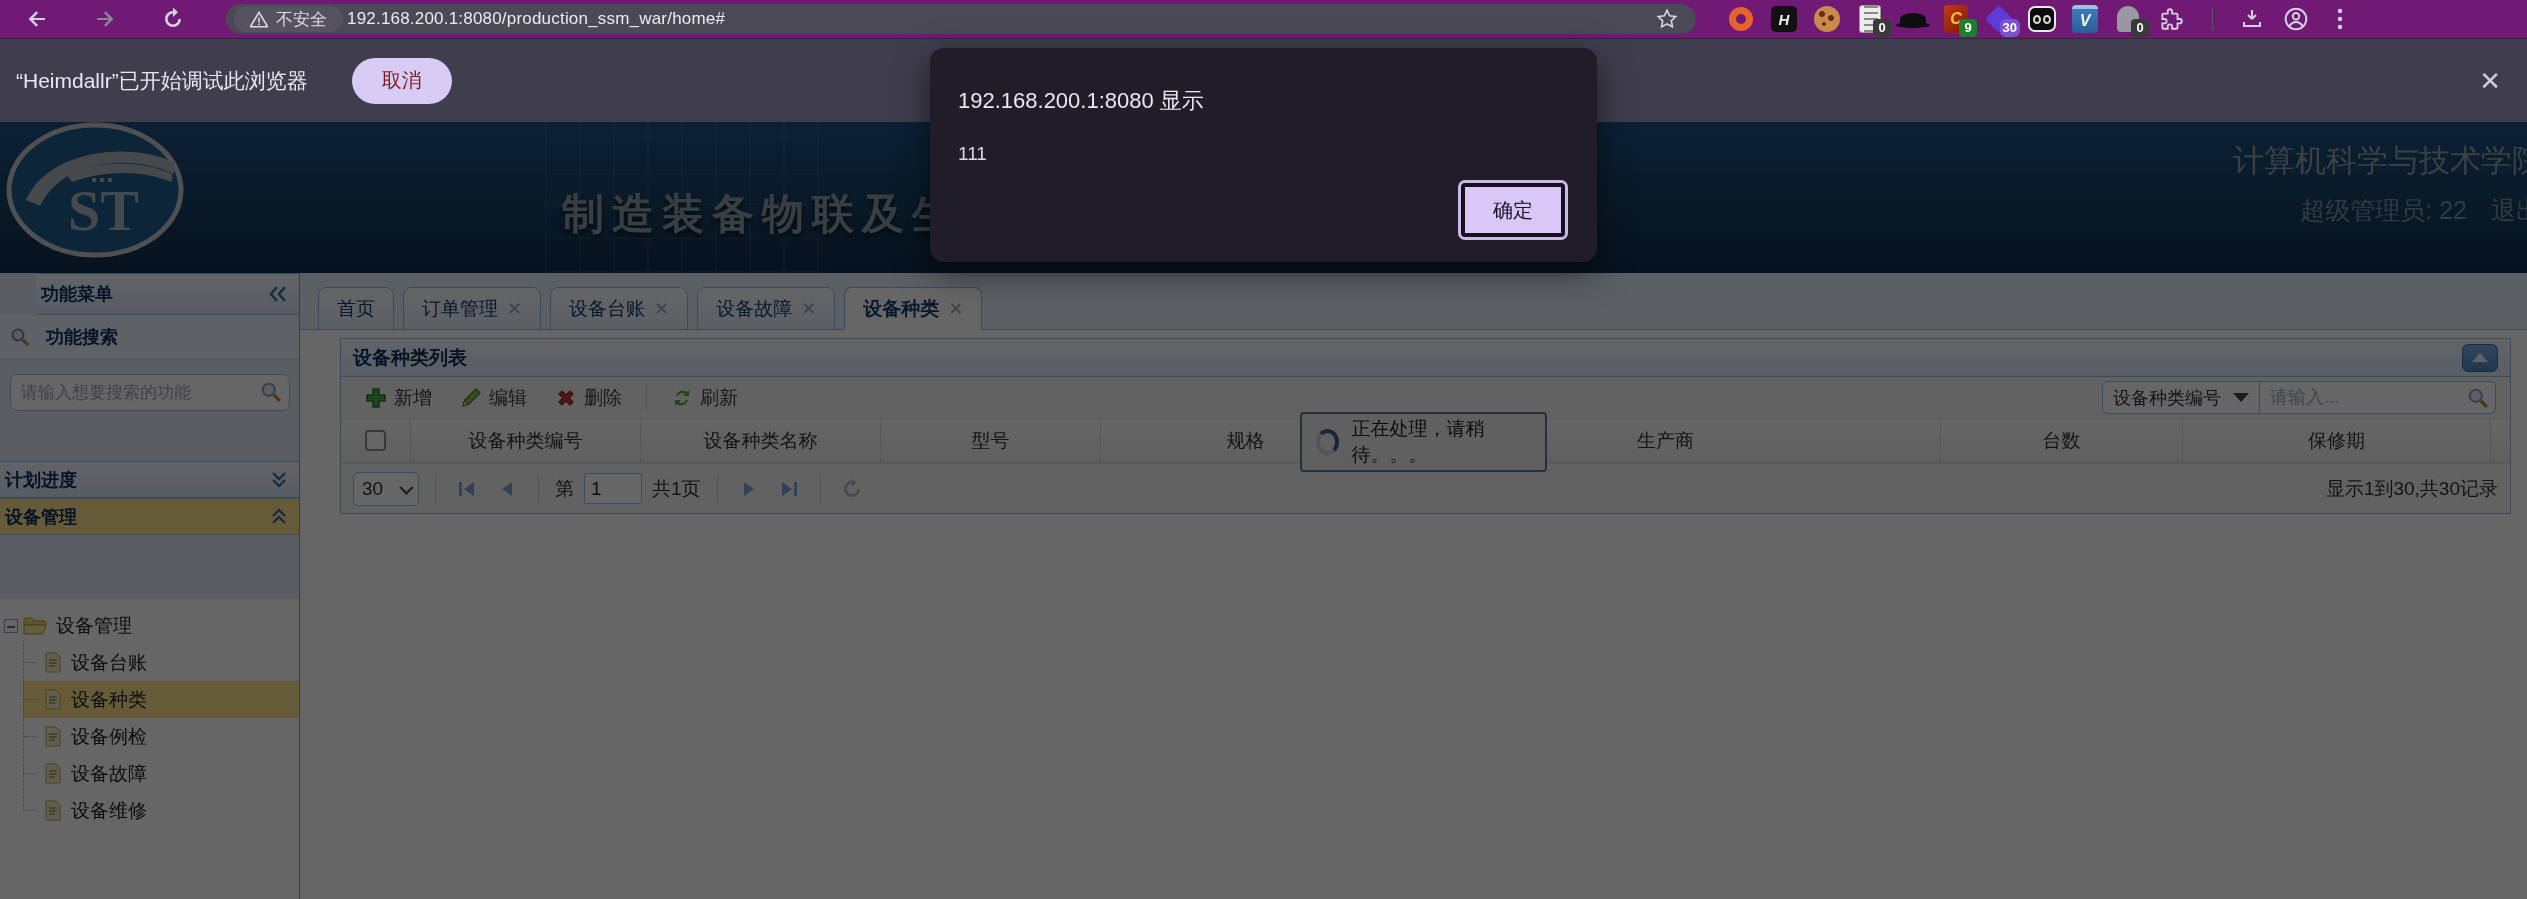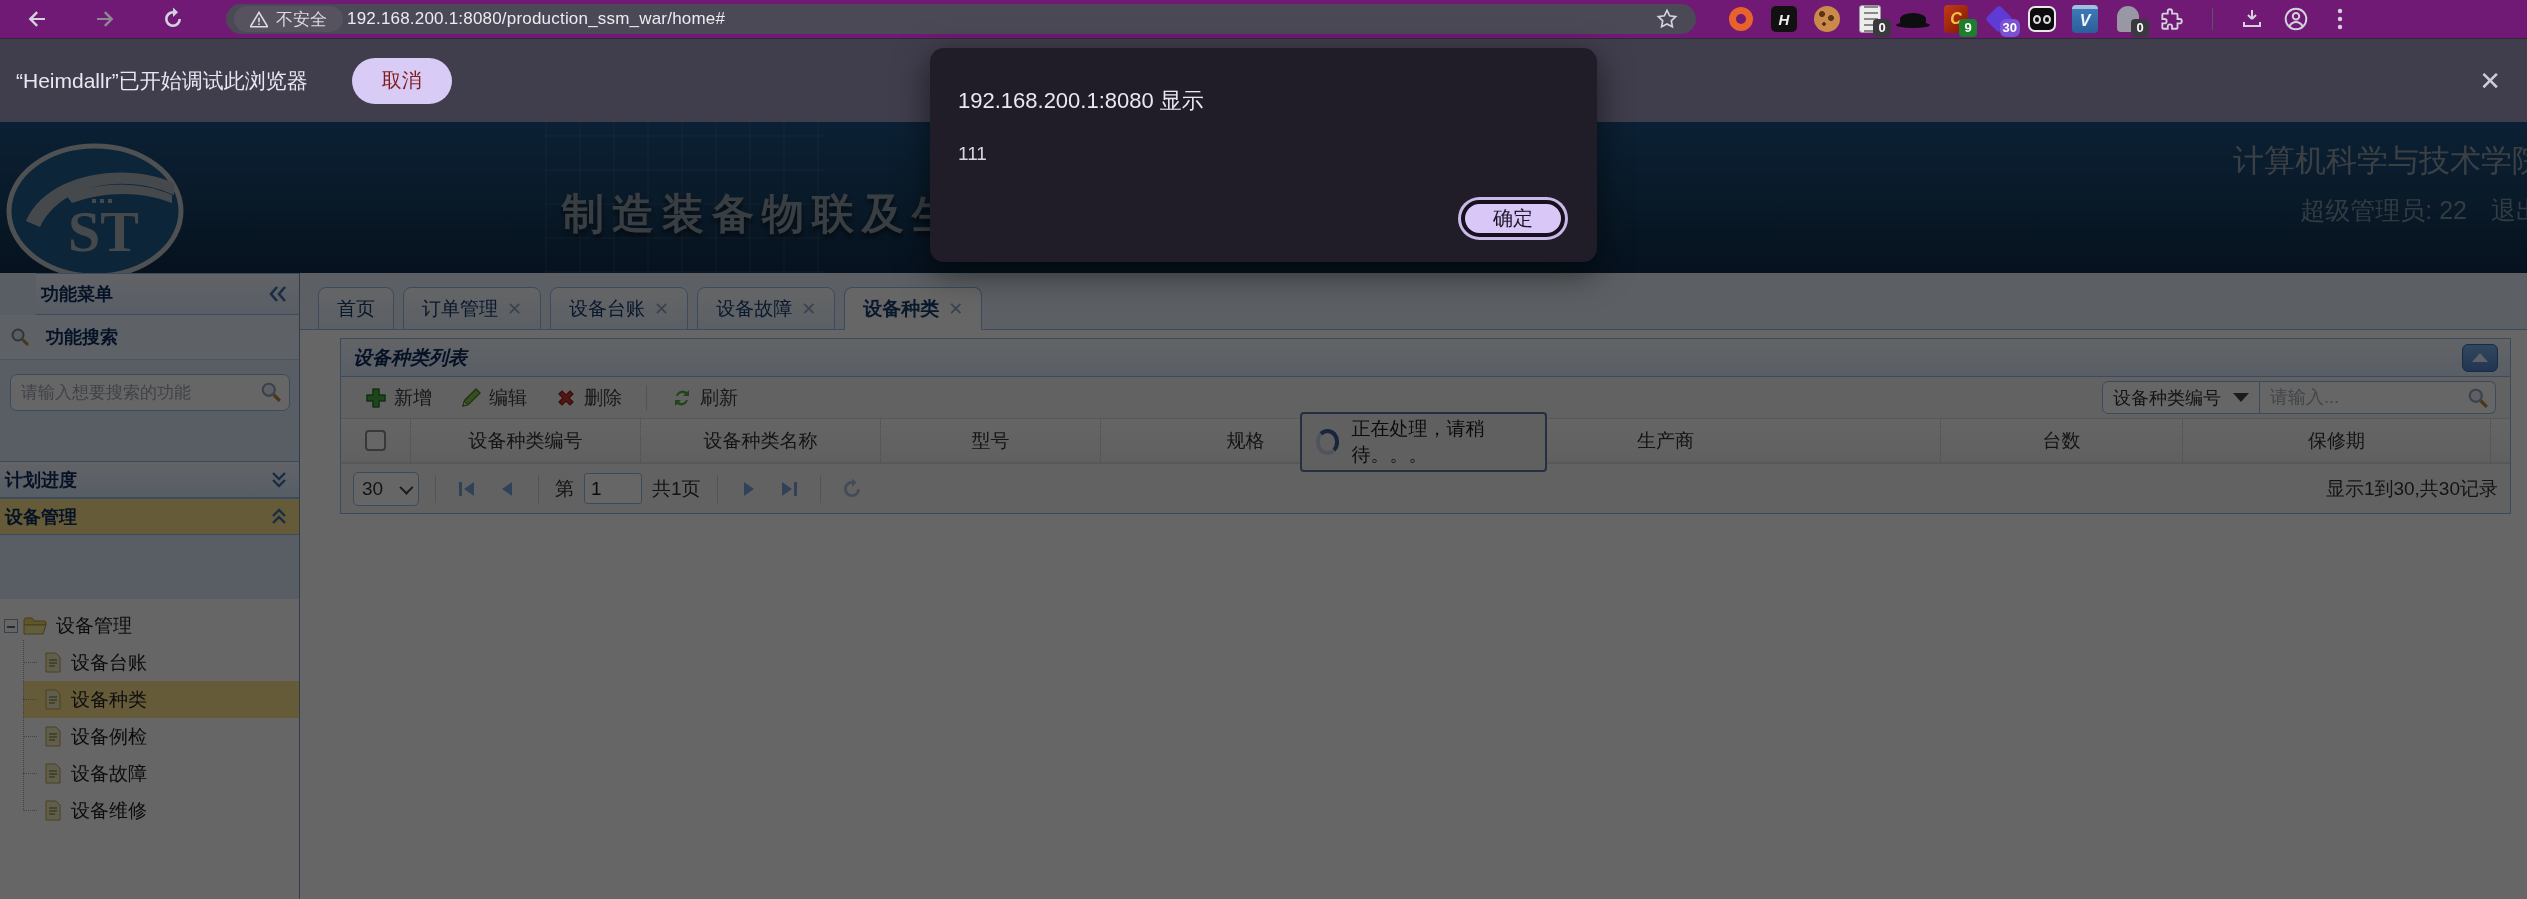--- a/index.html
+++ b/index.html
@@ -62,21 +62,21 @@
   .infobar-close { margin-left:auto; font-size:26px; color:#CFCCD8; line-height:1; cursor:pointer; }
   
   .page { position:absolute; top:122px; left:0; right:0; bottom:0; background:#fff; }
   .scrim { position:absolute; inset:0; background:rgba(0,0,0,0.60); z-index:50; }
   
   .site-header { position:absolute; top:0; left:0; right:0; height:151px; overflow:hidden;
     background:linear-gradient(180deg,#1D5283 0%,#174063 55%,#0F2D4C 100%); }
   .grid-pattern { position:absolute; left:545px; top:0; width:280px; height:100%; opacity:0.5;
     background-image:repeating-linear-gradient(0deg,rgba(255,255,255,0.10) 0 2px,transparent 2px 34px),
                      repeating-linear-gradient(90deg,rgba(255,255,255,0.10) 0 2px,transparent 2px 34px); }
-  .logo { position:absolute; left:6px; top:21px; width:178px; height:136px; }
+  .logo { position:absolute; left:6px; top:0; width:178px; height:136px; }
   .sys-title { position:absolute; left:562px; top:64px; font-size:42px; letter-spacing:8px;
     color:#8E9BA6; text-shadow:0 4px 5px rgba(0,0,0,0.55); font-weight:bold; white-space:nowrap; }
   .dept { position:absolute; right:-16px; top:18px; font-size:31px; color:#93A0AC; white-space:nowrap; }
   .user-line { position:absolute; right:-14px; top:72px; font-size:25px; color:#7C93A6; display:flex; gap:24px; white-space:nowrap; }
   
   .sidebar { position:absolute; top:151px; left:0; width:300px; bottom:0; background:#DFEAFB; border-right:1px solid #7E99BC; }
   .acc-header { height:42px; display:flex; align-items:center; padding:0 10px 0 5px;
     background:linear-gradient(#F4F9FF,#DCEAFF); border-bottom:1px solid #95B8E7;
     color:#0E2D5F; font-weight:bold; font-size:18px; }
   .acc-header .sp { margin-left:auto; color:#3E6FA8; display:flex; }
@@ -108,21 +108,21 @@
   .tabs-strip { height:57px; background:#E7EFFB; border-bottom:1px solid #95B8E7;
     display:flex; align-items:flex-end; gap:9px; padding:0 0 0 18px; }
   .tab { height:43px; margin-bottom:-1px; display:flex; align-items:center; gap:9px; padding:0 18px;
     border:1px solid #95B8E7; border-radius:8px 8px 0 0; background:linear-gradient(#FAFCFF,#E4EEFB);
     color:#173C6E; font-size:19px; cursor:pointer; white-space:nowrap; }
   .tab .x { color:#8FA8C8; font-size:18px; }
   .tab.active { background:#fff; border-bottom-color:#fff; font-weight:bold; }
   .panel { position:absolute; left:40px; right:16px; top:65px; border:1px solid #95B8E7; background:#fff; }
   .panel-title { height:38px; display:flex; align-items:center; padding:0 12px;
     background:linear-gradient(#F6FAFF,#DFECFE); border-bottom:1px solid #95B8E7;
-    color:#0E2D5F; font-weight:bold; font-size:19px;font-style:italic; }
+    color:#0E2D5F; font-weight:bold; font-size:19px; }
   .collapse-btn { margin-left:auto; width:36px; height:28px; border-radius:6px;
     background:linear-gradient(#7FB2EC,#4E86CC); border:1px solid #3B6EA5;
     display:flex; align-items:center; justify-content:center; cursor:pointer; }
   .collapse-btn i { width:0; height:0; border-left:8px solid transparent; border-right:8px solid transparent; border-bottom:9px solid #EAF2FC; display:block; }
   .toolbar { height:42px; background:#F6F6F6; border-bottom:1px solid #DDD; display:flex; align-items:center; padding:0 14px; gap:8px; }
   .tb-btn { display:flex; align-items:center; gap:7px; padding:4px 10px; border-radius:5px; font-size:19px; color:#404040; cursor:pointer; }
   .tb-sep { width:1px; height:26px; background:#CCC; margin:0 6px; }
   .tb-right { margin-left:auto; display:flex; align-items:center; gap:0; }
   .combo { height:33px; min-width:152px; background:#fff; border:1px solid #95B8E7; border-radius:6px 0 0 6px;
     display:flex; align-items:center; gap:12px; padding:0 10px; font-size:18px; color:#333; cursor:pointer; }
@@ -147,21 +147,21 @@
   .pg-summary { margin-left:auto; }
   .loading-box { position:absolute; left:1000px; top:139px; width:247px; height:60px; z-index:10;
     background:#F1F1F1; border:2px solid #5B79A6; border-radius:4px;
     display:flex; align-items:center; gap:12px; padding:0 14px; font-size:19px; color:#1E1E1E; }
   .spin { width:26px; height:26px; border-radius:50%; border:4px solid #C9D4E4; border-top-color:#3D5E93; border-right-color:#3D5E93; }
   
   .js-dialog { position:absolute; left:930px; top:48px; width:667px; height:214px; z-index:100;
     background:#201D29; border-radius:14px; box-shadow:0 10px 34px rgba(0,0,0,0.55); padding:38px 30px 0 28px; }
   .js-dialog .dlg-title { color:#E9E7EF; font-size:22px; }
   .js-dialog .dlg-body { color:#D8D6DE; font-size:19px; margin-top:27px; }
-  .dlg-ok { position:absolute; right:32px; bottom:25px; min-width:104px; height:37px; border-radius:23px;
+  .dlg-ok { position:absolute; right:32px; bottom:25px; min-width:104px; height:54px; border-radius:4px;
     background:#D9C8F7; color:#1C1528; font-size:20px; font-family:inherit;
     border:4px solid #15121E; box-shadow:0 0 0 3px #C9B8E8; cursor:pointer; }
 </style>
 </head>
 <body>
 
 <div id="screen">
 
   <div class="browser-toolbar">
     <span class="nav-btn">

